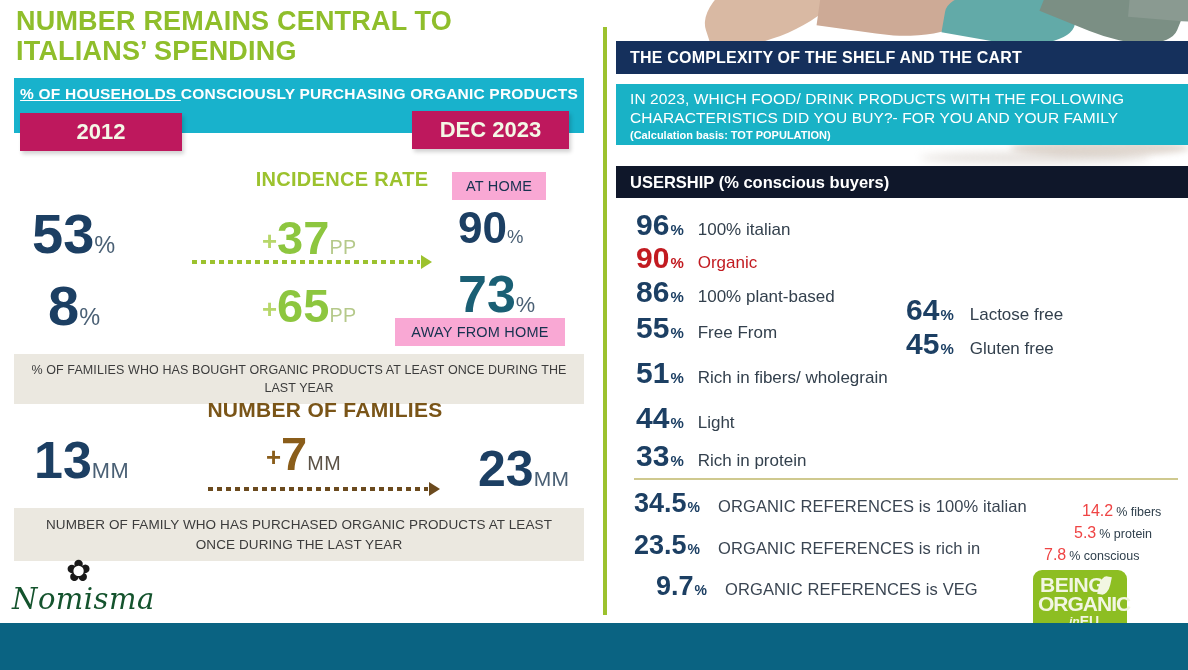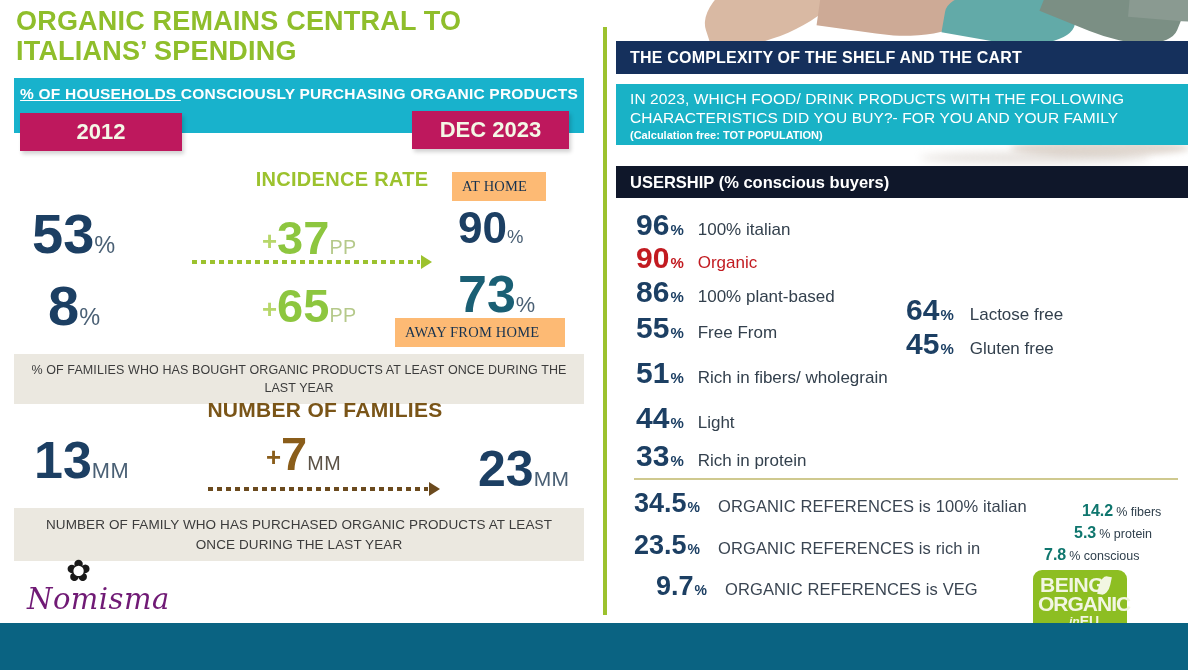--- a/index.html
+++ b/index.html
@@ -71,24 +71,23 @@
   .badge-2012 { left: 20px; top: 113px; width: 162px; }
   .badge-2023 { left: 412px; top: 111px; width: 157px; }
 
   .incidence-title {
     position: absolute; left: 212px; top: 168px; width: 260px;
     text-align: center; color: #9cc22e; font-weight: bold; font-size: 20px;
     letter-spacing: .3px;
   }
 
   .box-label {
-    position: absolute; background: #fdba74; color: #16324f;
-    font-size: 14.5px; text-align: left; padding: 6px 10px;
+    position: absolute; background: #f9a8d4; color: #16324f;
+    font-size: 14.5px; text-align: center; padding: 6px 10px;
     letter-spacing: .2px;
-    font-family: Liberation Serif, serif;
   }
   .lbl-athome { left: 452px; top: 172px; width: 94px; }
   .lbl-away   { left: 395px; top: 318px; width: 170px; }
 
   .bignum { position: absolute; font-weight: bold; color: #1c3f63; line-height: 1; }
   .bignum .unit { font-weight: normal; font-size: .42em; color: #4a6075; letter-spacing: .5px; }
 
   .n-53 { left: 32px; top: 206px; font-size: 56px; }
   .n-8  { left: 48px; top: 278px; font-size: 56px; }
   .n-90 { left: 458px; top: 206px; font-size: 44px; }
@@ -127,21 +126,21 @@
   .d-10 { left: 266px; top: 430px; font-size: 47px; color: #8a5d1a; }
   .d-10 .plus { color: #8a5d1a; }
   .d-10 .pp { color: #5c5246; }
 
   
   .nomisma { position: absolute; left: 8px; top: 556px; width: 140px; height: 60px; }
   .nomisma .orn { position: absolute; left: 58px; top: 0px; font-size: 30px; color: #1a1a1a; line-height: 1; }
   .nomisma .word {
     position: absolute; left: 4px; top: 26px;
     font-family: "DejaVu Serif", serif; font-style: italic;
-    font-size: 29px; color: #701a75; letter-spacing: .5px; margin-left: 15px;
+    font-size: 29px; color: #14532d; letter-spacing: .5px;
   }
 
   
   .right { position: absolute; left: 616px; top: 0; width: 572px; height: 670px; }
 
   .navy-band {
     position: absolute; left: 0; top: 41px; width: 572px; height: 33px;
     background: #15305c; color: #fff; font-weight: bold; font-size: 16px;
     display: flex; align-items: center; padding-left: 14px; letter-spacing: .2px;
   }
@@ -184,21 +183,21 @@
 
   .orow { position: absolute; display: flex; align-items: baseline; }
   .orow .pct { font-weight: bold; font-size: 27px; color: #1c3f63; line-height: 1; }
   .orow .pctsign { font-weight: bold; font-size: 14px; color: #1c3f63; margin-left: 1px; }
   .orow .lbl { font-size: 16.5px; color: #3a4552; margin-left: 18px; letter-spacing: .1px; }
   .o0 { left: 18px; top: 490px; }
   .o1 { left: 18px; top: 532px; }
   .o2 { left: 40px; top: 573px; }
 
   .mini { position: absolute; display: flex; align-items: baseline; white-space: nowrap; }
-  .mini .v { font-weight: bold; font-size: 16px; color: #0f766e; }
+  .mini .v { font-weight: normal; font-size: 16px; color: #ef4444; }
   .mini .t { font-size: 12.5px; color: #30404d; margin-left: 3px; }
   .m0 { left: 1082px; top: 502px; }
   .m1 { left: 1074px; top: 524px; }
   .m2 { left: 1044px; top: 546px; }
 
   
   .bo-logo { position: absolute; left: 1033px; top: 570px; width: 94px; height: 76px; }
   .bo-body {
     position: absolute; left: 0; top: 0; width: 94px; height: 62px;
     background: #8dbe22; border-radius: 9px;
@@ -236,21 +235,21 @@
   <div class="leaf leaf-d"></div>
   <div class="leaf leaf-e"></div>
 </div>
 <div class="leaf-shadow"></div>
 <div class="leaf-shadow2"></div>
 
 <div class="v-divider"></div>
 
 <div class="left">
 
-  <div class="headline">ORGANIC REMAINS CENTRAL TO ITALIANS’ SPENDING</div>
+  <div class="headline">NUMBER REMAINS CENTRAL TO ITALIANS’ SPENDING</div>
 
   <div class="cyan-band">
     <div class="cyan-band-text">
       <span class="u">% OF HOUSEHOLDS </span><span>CONSCIOUSLY PURCHASING ORGANIC PRODUCTS</span>
     </div>
   </div>
 
   <div class="year-badge badge-2012">2012</div>
   <div class="year-badge badge-2023">DEC 2023</div>
 
@@ -311,21 +310,21 @@
     <div class="word">Nomisma</div>
   </div>
 </div>
 
 <div class="right">
 
   <div class="navy-band">THE COMPLEXITY OF THE SHELF AND THE CART</div>
 
   <div class="cyan-q">
     <div class="q1">IN 2023,  WHICH FOOD/ DRINK PRODUCTS WITH THE FOLLOWING CHARACTERISTICS DID YOU BUY?- FOR YOU AND YOUR FAMILY</div>
-    <div class="q2">(Calculation free: TOT POPULATION)</div>
+    <div class="q2">(Calculation basis: TOT POPULATION)</div>
   </div>
 
   <div class="usership-band">USERSHIP (% conscious buyers)</div>
 
   <div class="urow u0">
     <span class="pct">96</span>
       <span class="pctsign">%</span>
     <span class="lbl">100% italian</span>
   </div>
   <div class="urow u1 red">

